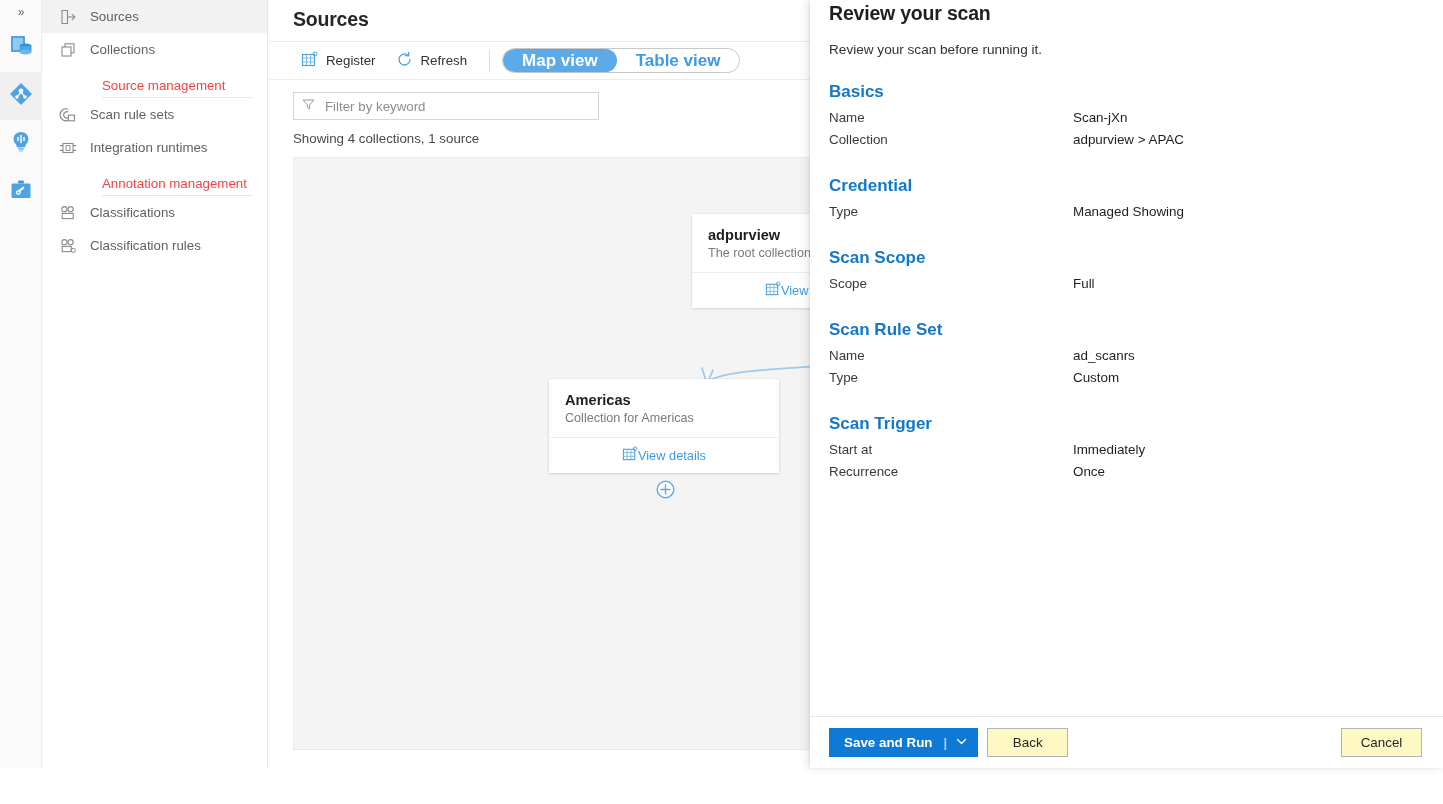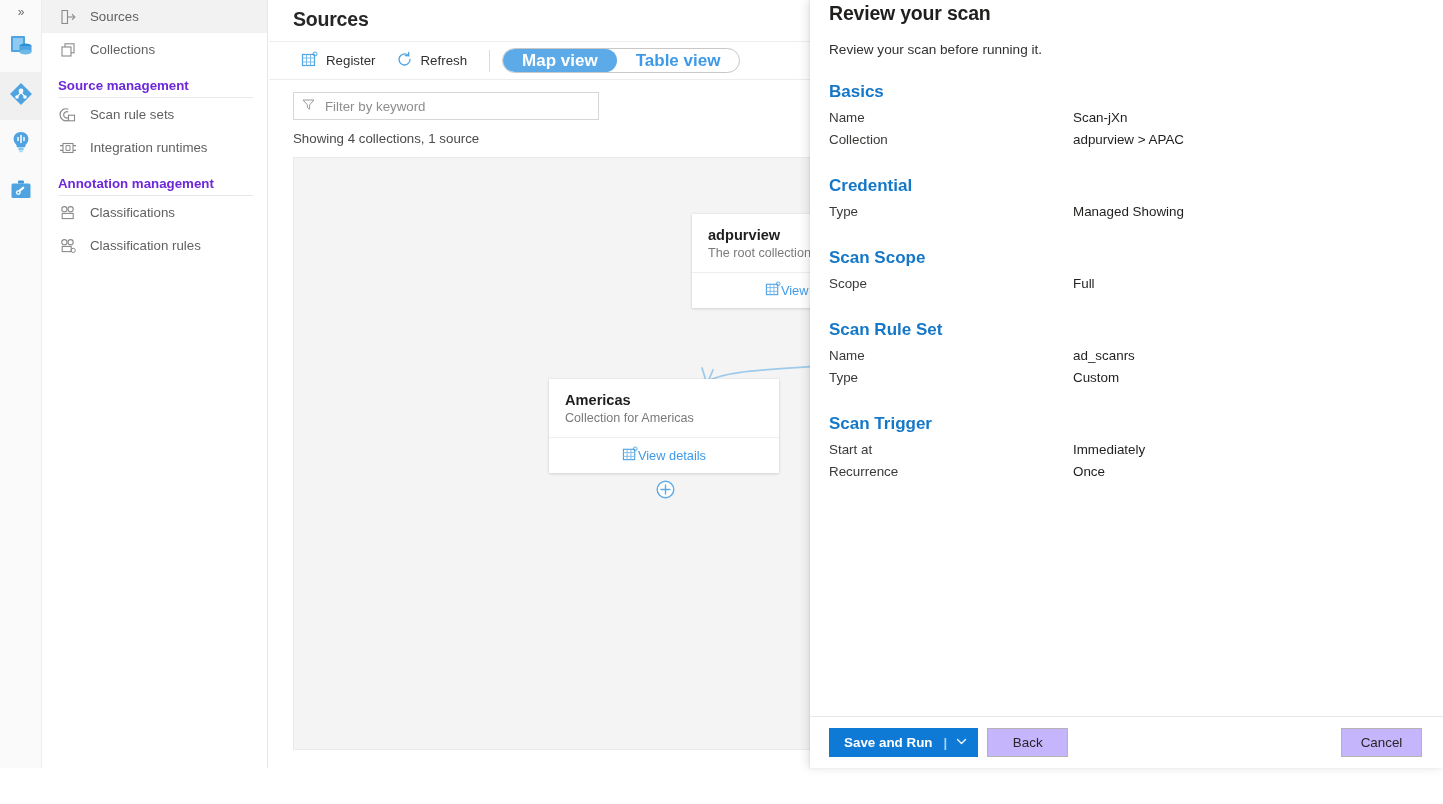--- a/index.html
+++ b/index.html
@@ -78,24 +78,25 @@
     width: 20px; height: 18px;
     margin-right: 12px;
     display: inline-flex;
     align-items: center;
     justify-content: center;
     flex: none;
     color: #8a8a8a;
   }
   .nav-group {
     font-size: 13.3px;
-    color: #6d28d9;
+    color: #ef4444;
     padding: 12px 16px 5px 16px;
-    font-weight: 700;
+    font-weight: 400;
     position: relative;
+    margin-left: 44px;
   }
   .nav-group::after {
     content: "";
     position: absolute;
     left: 16px; right: 14px; bottom: 0;
     height: 1px;
     background: #e8e8e8;
   }
 
   
@@ -282,21 +283,21 @@
     height: 52px;
     border-top: 1px solid #e8e8e8;
     display: flex;
     align-items: center;
     padding: 0 22px 0 19px;
   }
   .btn {
     height: 29px;
     min-width: 81px;
     border: 1px solid #b4b4b4;
-    background: #c4b5fd;
+    background: #fef9c3;
     color: #262626;
     font-size: 13.4px;
     font-family: "Liberation Sans", sans-serif;
     cursor: pointer;
     padding: 0 14px;
     display: inline-flex;
     align-items: center;
     justify-content: center;
   }
   .btn-primary {

